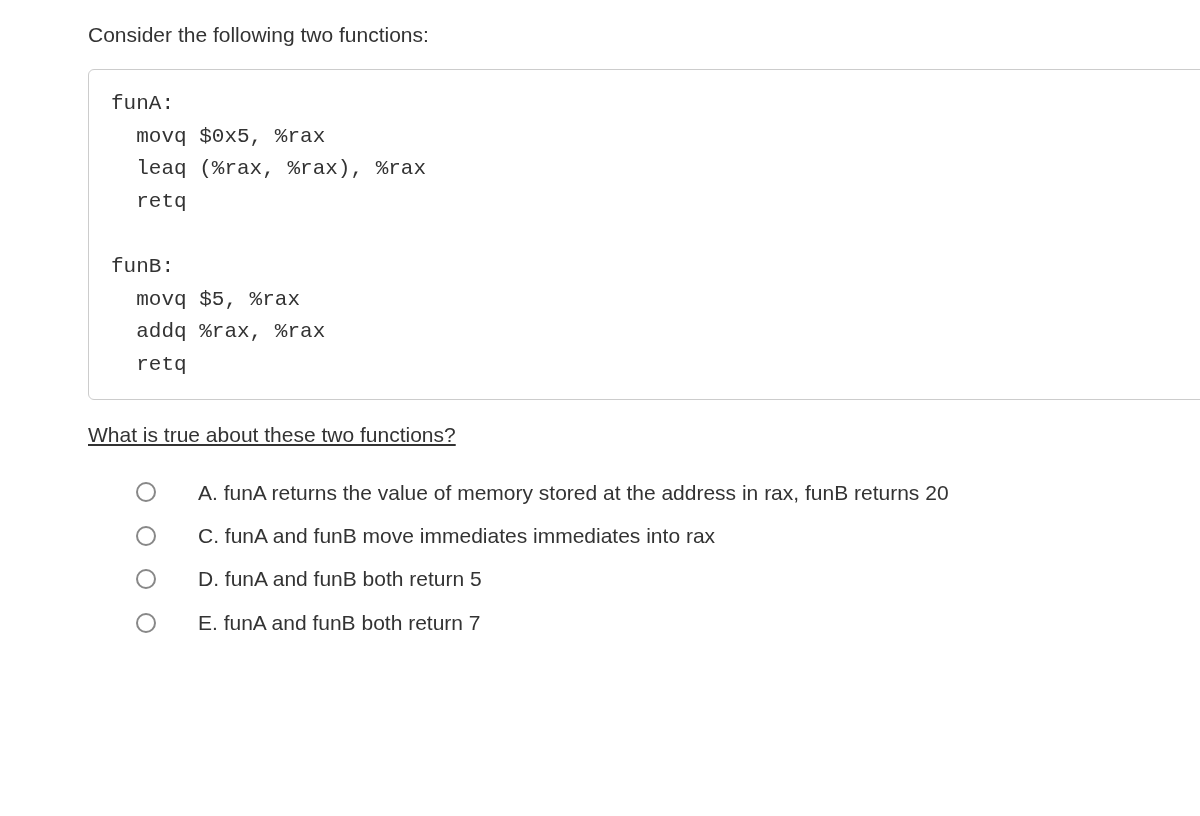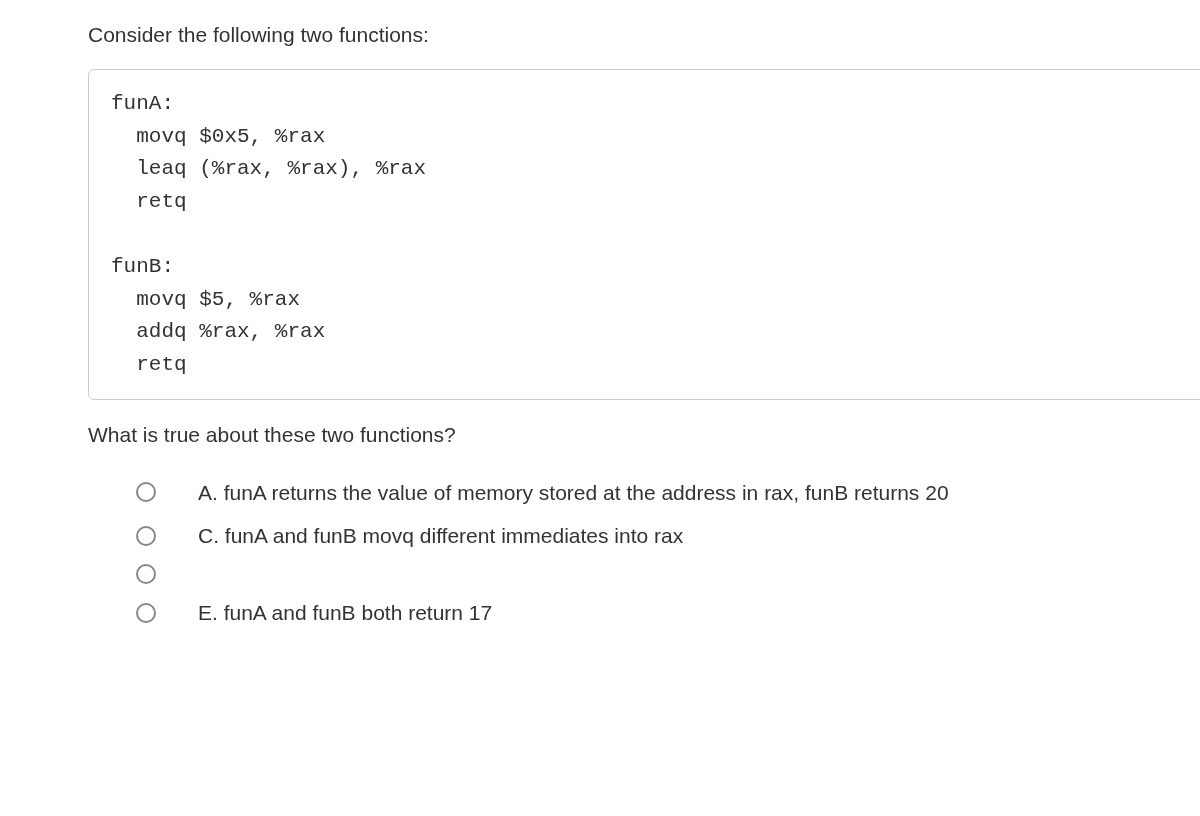--- a/index.html
+++ b/index.html
@@ -25,20 +25,21 @@
       font-family: "Courier New", Courier, monospace;
       font-size: 21px;
       white-space: pre;
       line-height: 1.55;
       margin-bottom: 20px;
       margin-right: -10px;
     }
     .question-text {
       margin-bottom: 28px;
       line-height: 1.4;
+      text-decoration: underline;
     }
     .options {
       padding-left: 24px;
     }
     .option-row {
       display: flex;
       align-items: center;
       margin-bottom: 14px;
       line-height: 1.4;
     }
@@ -79,22 +80,23 @@
 
 <div class="question-text">What is true about these two functions?</div>
 
 <div class="options">
   <div class="option-row">
     <input type="radio" name="answer" class="radio" id="opt-a" style="">
     <label class="option-label" for="opt-a">A. funA returns the value of memory stored at the address in rax, funB returns 20</label>
   </div>
   <div class="option-row">
     <input type="radio" name="answer" class="radio" id="opt-c" style="">
-    <label class="option-label" for="opt-c">C. funA and funB movq different immediates into rax</label>
+    <label class="option-label" for="opt-c">C. funA and funB move immediates immediates into rax</label>
   </div>
   <div class="option-row">
     <input type="radio" name="answer" class="radio" id="opt-d" style="">
+    <label class="option-label" for="opt-d">D. funA and funB both return 5</label>
   </div>
   <div class="option-row">
     <input type="radio" name="answer" class="radio" id="opt-e" style="">
-    <label class="option-label" for="opt-e">E. funA and funB both return 17</label>
+    <label class="option-label" for="opt-e">E. funA and funB both return 7</label>
   </div>
 </div>
 
 </body></html>

